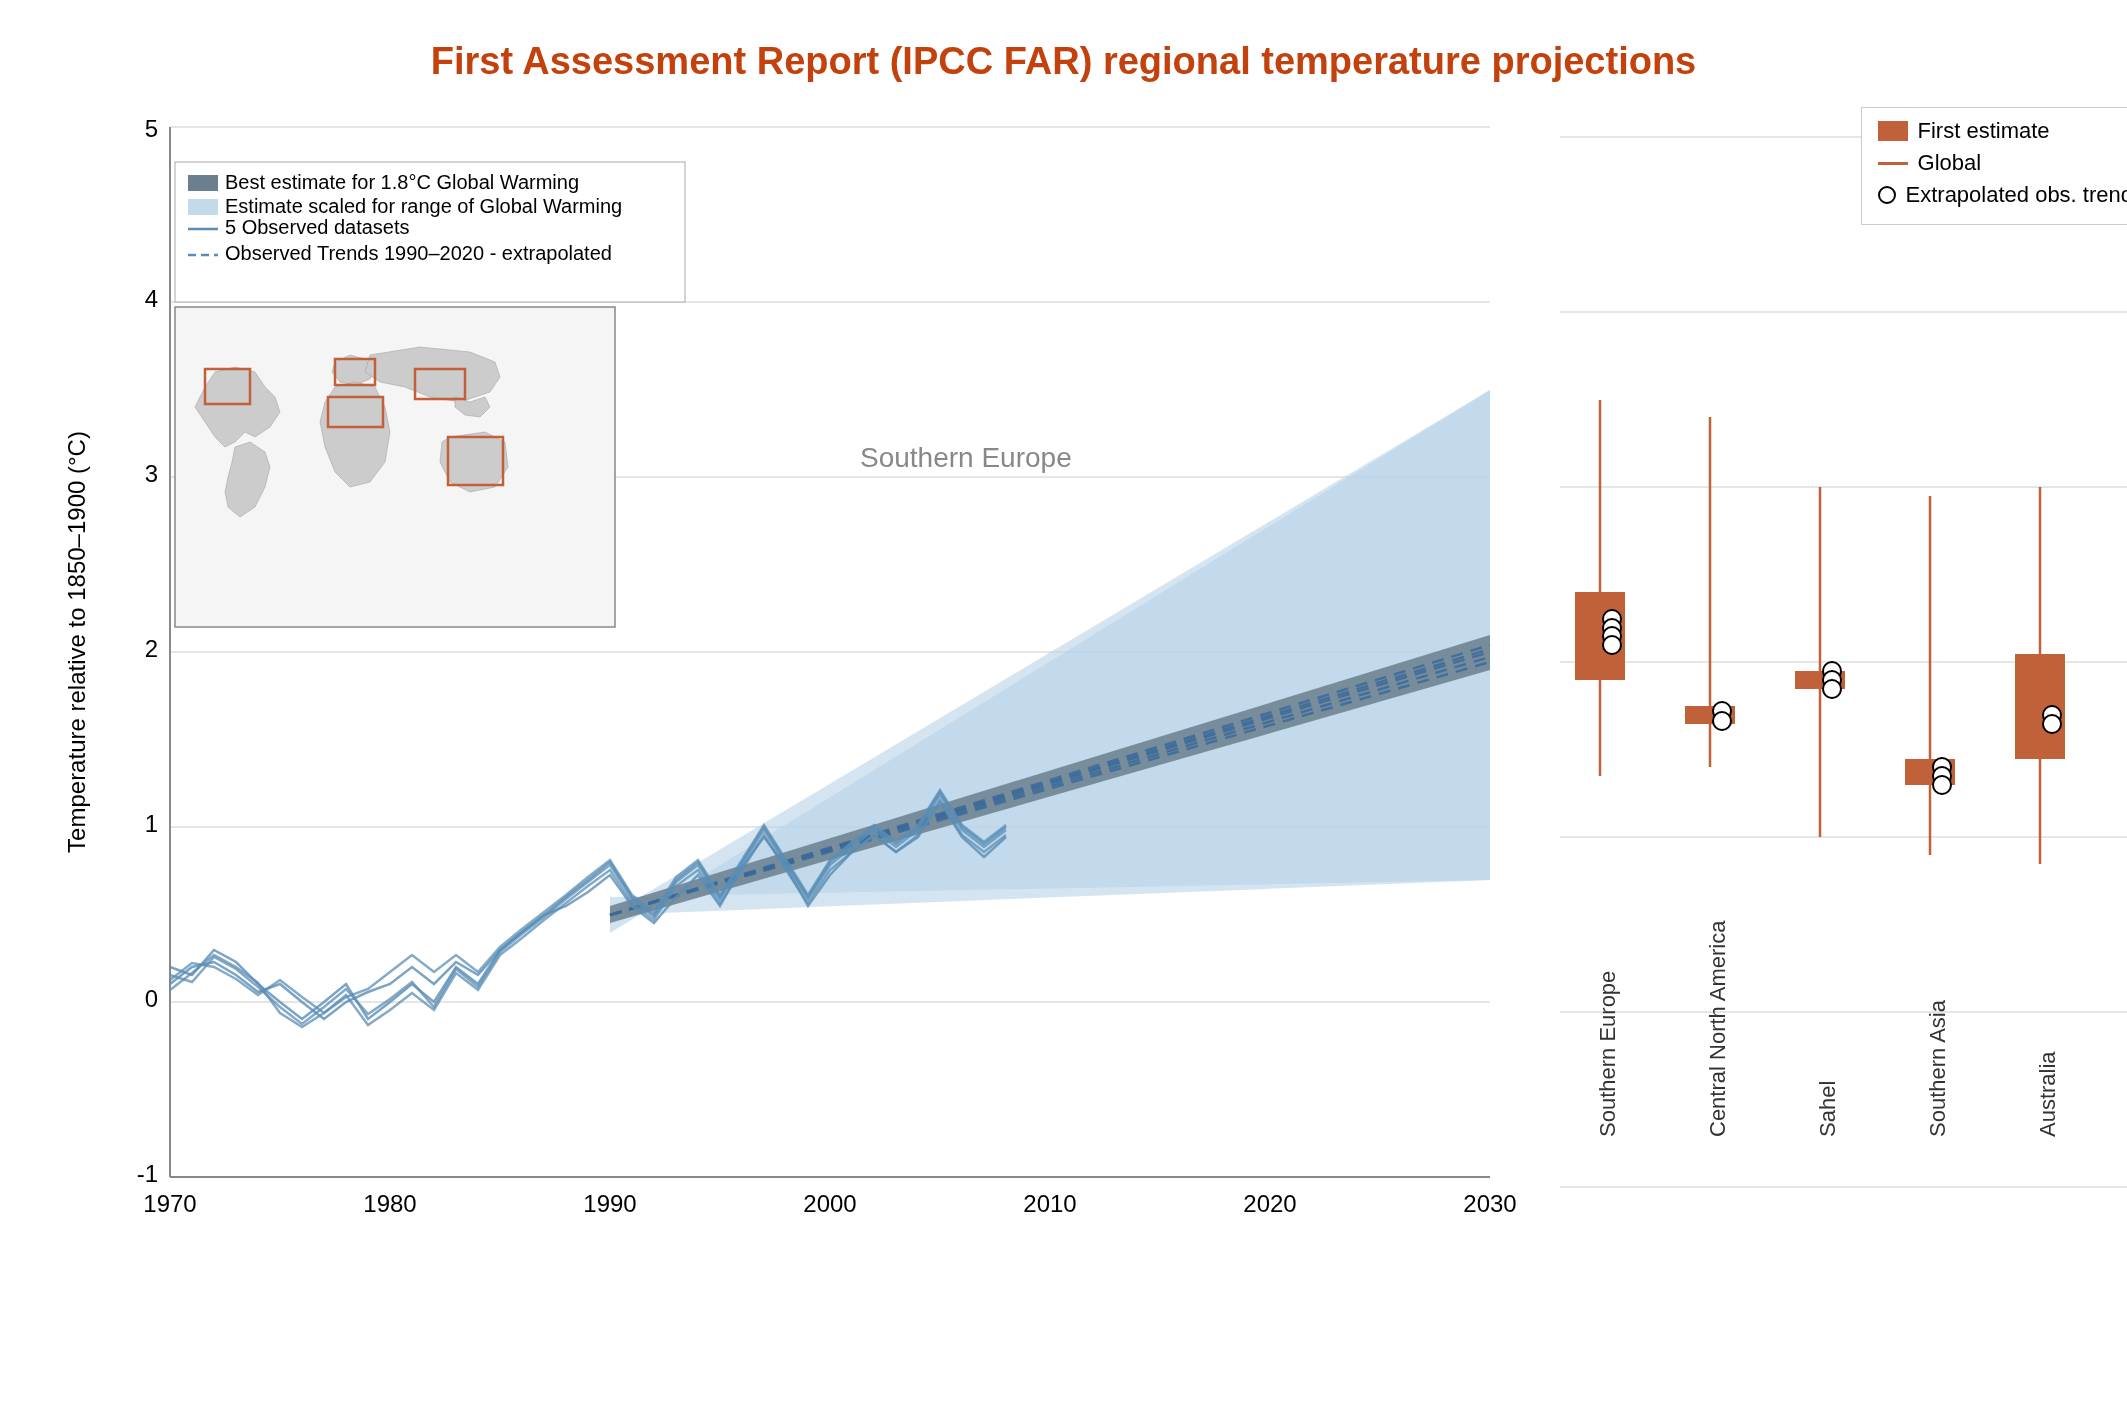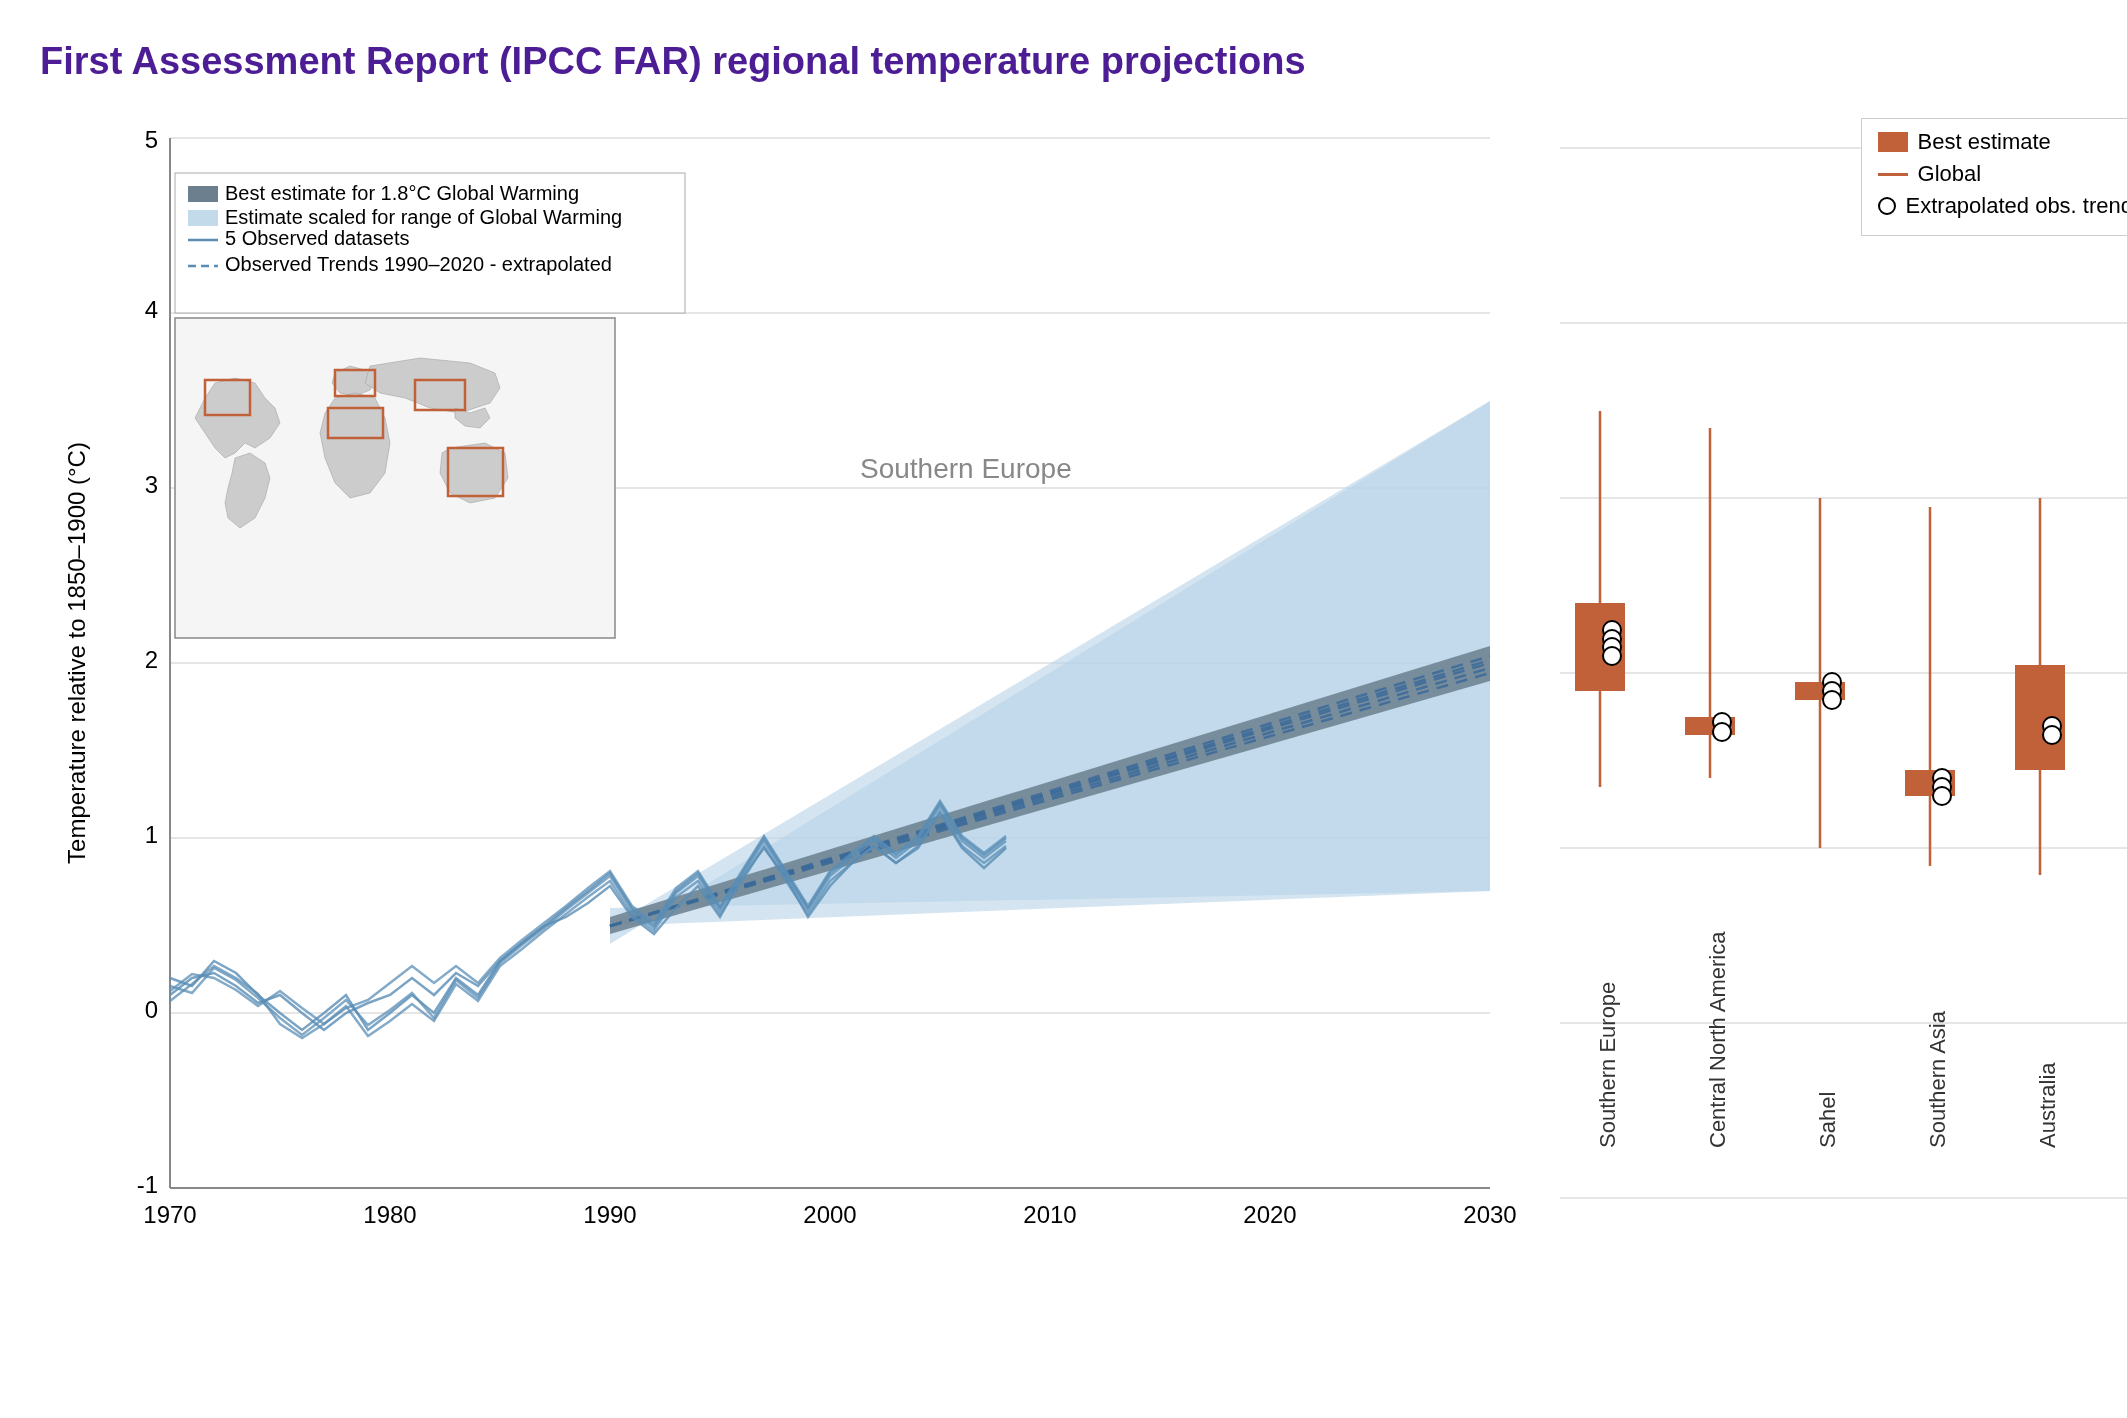--- a/index.html
+++ b/index.html
@@ -13,22 +13,23 @@
     }
     .chart-container {
       width: 2127px;
       height: 1418px;
       position: relative;
       padding: 40px 40px 40px 40px;
     }
     .chart-title {
       font-size: 38px;
       font-weight: bold;
-      margin-bottom: 35px;
-      color: #4c1d95;
+      text-align: center;
+      margin-bottom: 24px;
+      color: #c2410c;
     }
     .main-content {
       display: flex;
       flex-direction: row;
       width: 100%;
       height: calc(100% - 80px);
     }
     .left-panel {
       flex: 0 0 1480px;
       position: relative;
@@ -183,21 +184,21 @@
         <text x="820" y="360" font-size="28" fill="#888">Southern Europe</text>
       </svg>
     </div>
 
     <div class="right-panel">
       
       
       <div class="legend-top-right">
         <div class="legend-item">
           <div class="legend-box" style="background:#c1613a;"></div>
-          <span>Best estimate</span>
+          <span>First estimate</span>
         </div>
         <div class="legend-item">
           <div class="legend-line" style="background:#c1613a; height:3px;"></div>
           <span>Global</span>
         </div>
         <div class="legend-item">
           <div class="legend-circle"></div>
           <span>Extrapolated obs. trend</span>
         </div>
       </div>

